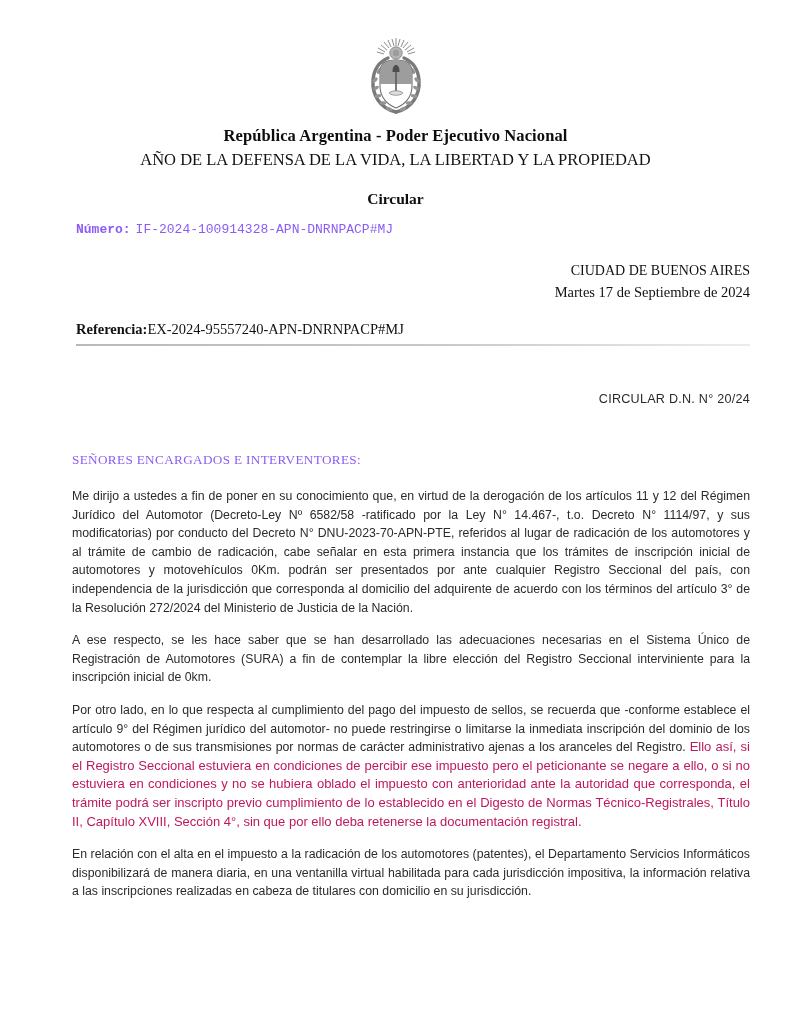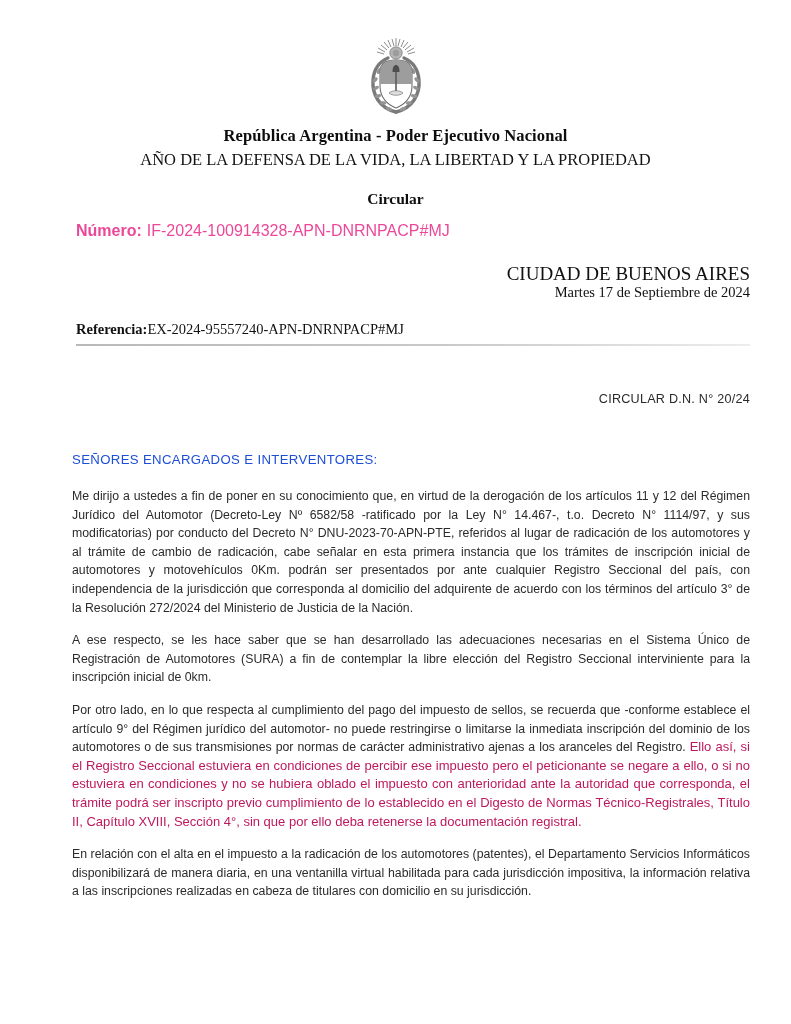--- a/index.html
+++ b/index.html
@@ -72,41 +72,41 @@
     font-size: 15.5px;
     color: #0d0d0d;
     margin-top: 8px;
   }
 
   
   .meta-numero {
     position: absolute;
     top: 222px;
     left: 76px;
-    font-family: Liberation Sans, sans-serif;
-    font-size: 16px;
-    color: #ec4899;
+    font-family: Liberation Mono, monospace;
+    font-size: 13px;
+    color: #8b5cf6;
     white-space: nowrap;
   }
   .meta-numero .lbl {
     font-weight: bold;
   }
   .meta-numero .val {
     font-weight: normal;
     margin-left: 5px;
   }
 
   .meta-city {
     position: absolute;
     top: 263px;
     left: 0;
     width: 750px;
     text-align: right;
     font-family: "Liberation Serif", serif;
-    font-size: 19px;
+    font-size: 14px;
     color: #111;
   }
   .meta-date {
     position: absolute;
     top: 284px;
     left: 0;
     width: 750px;
     text-align: right;
     font-family: Liberation Serif, serif;
     font-size: 14.5px;
@@ -145,24 +145,24 @@
     font-size: 12.6px;
     letter-spacing: .25px;
     color: #2a2a2a;
   }
 
   
   .salutation {
     position: absolute;
     top: 452px;
     left: 72px;
-    font-family: Liberation Sans, sans-serif;
+    font-family: Liberation Serif, serif;
     font-size: 13.2px;
     letter-spacing: .35px;
-    color: #1d4ed8;
+    color: #8b5cf6;
   }
 
   
   .body-area {
     position: absolute;
     top: 487px;
     left: 72px;
     width: 678px;
   }
   .para {

